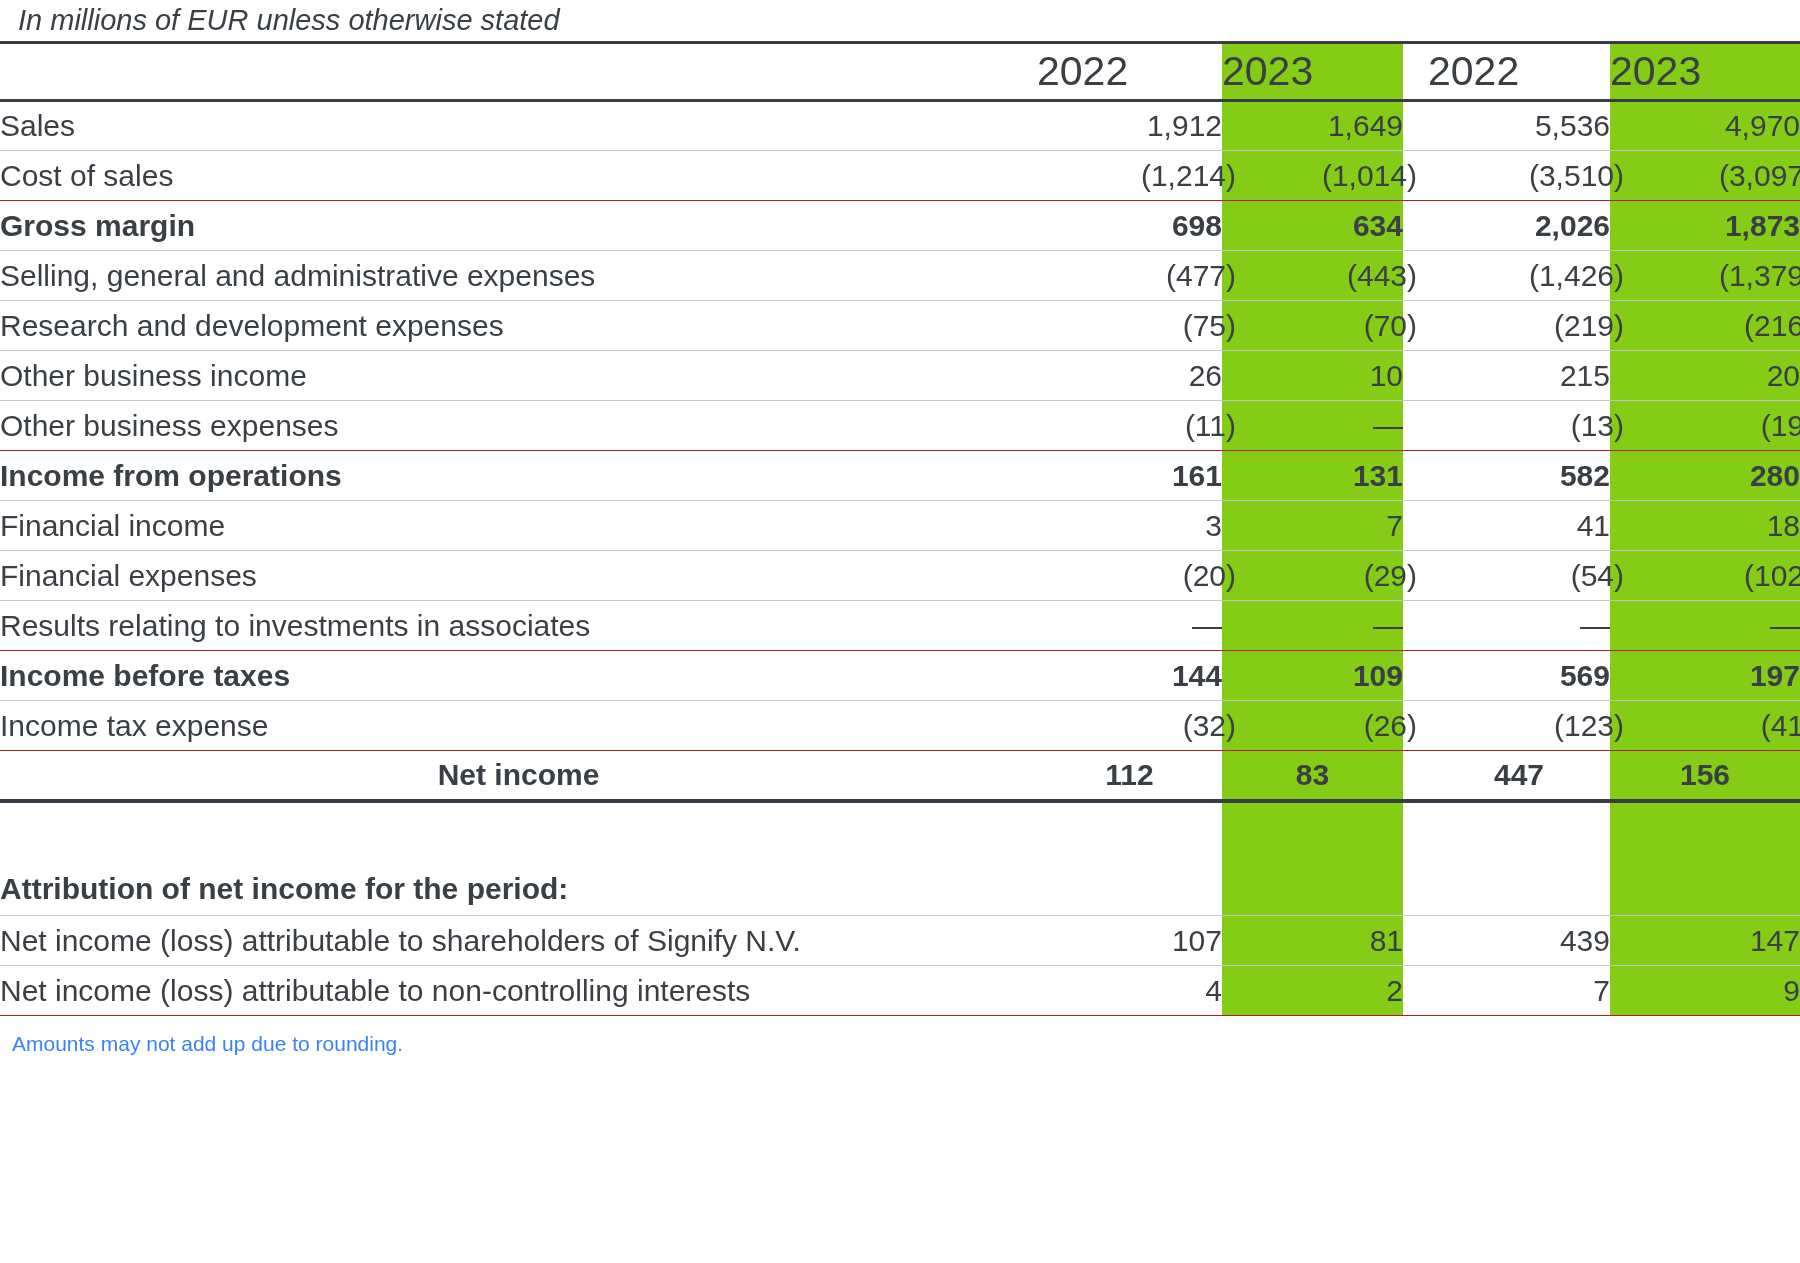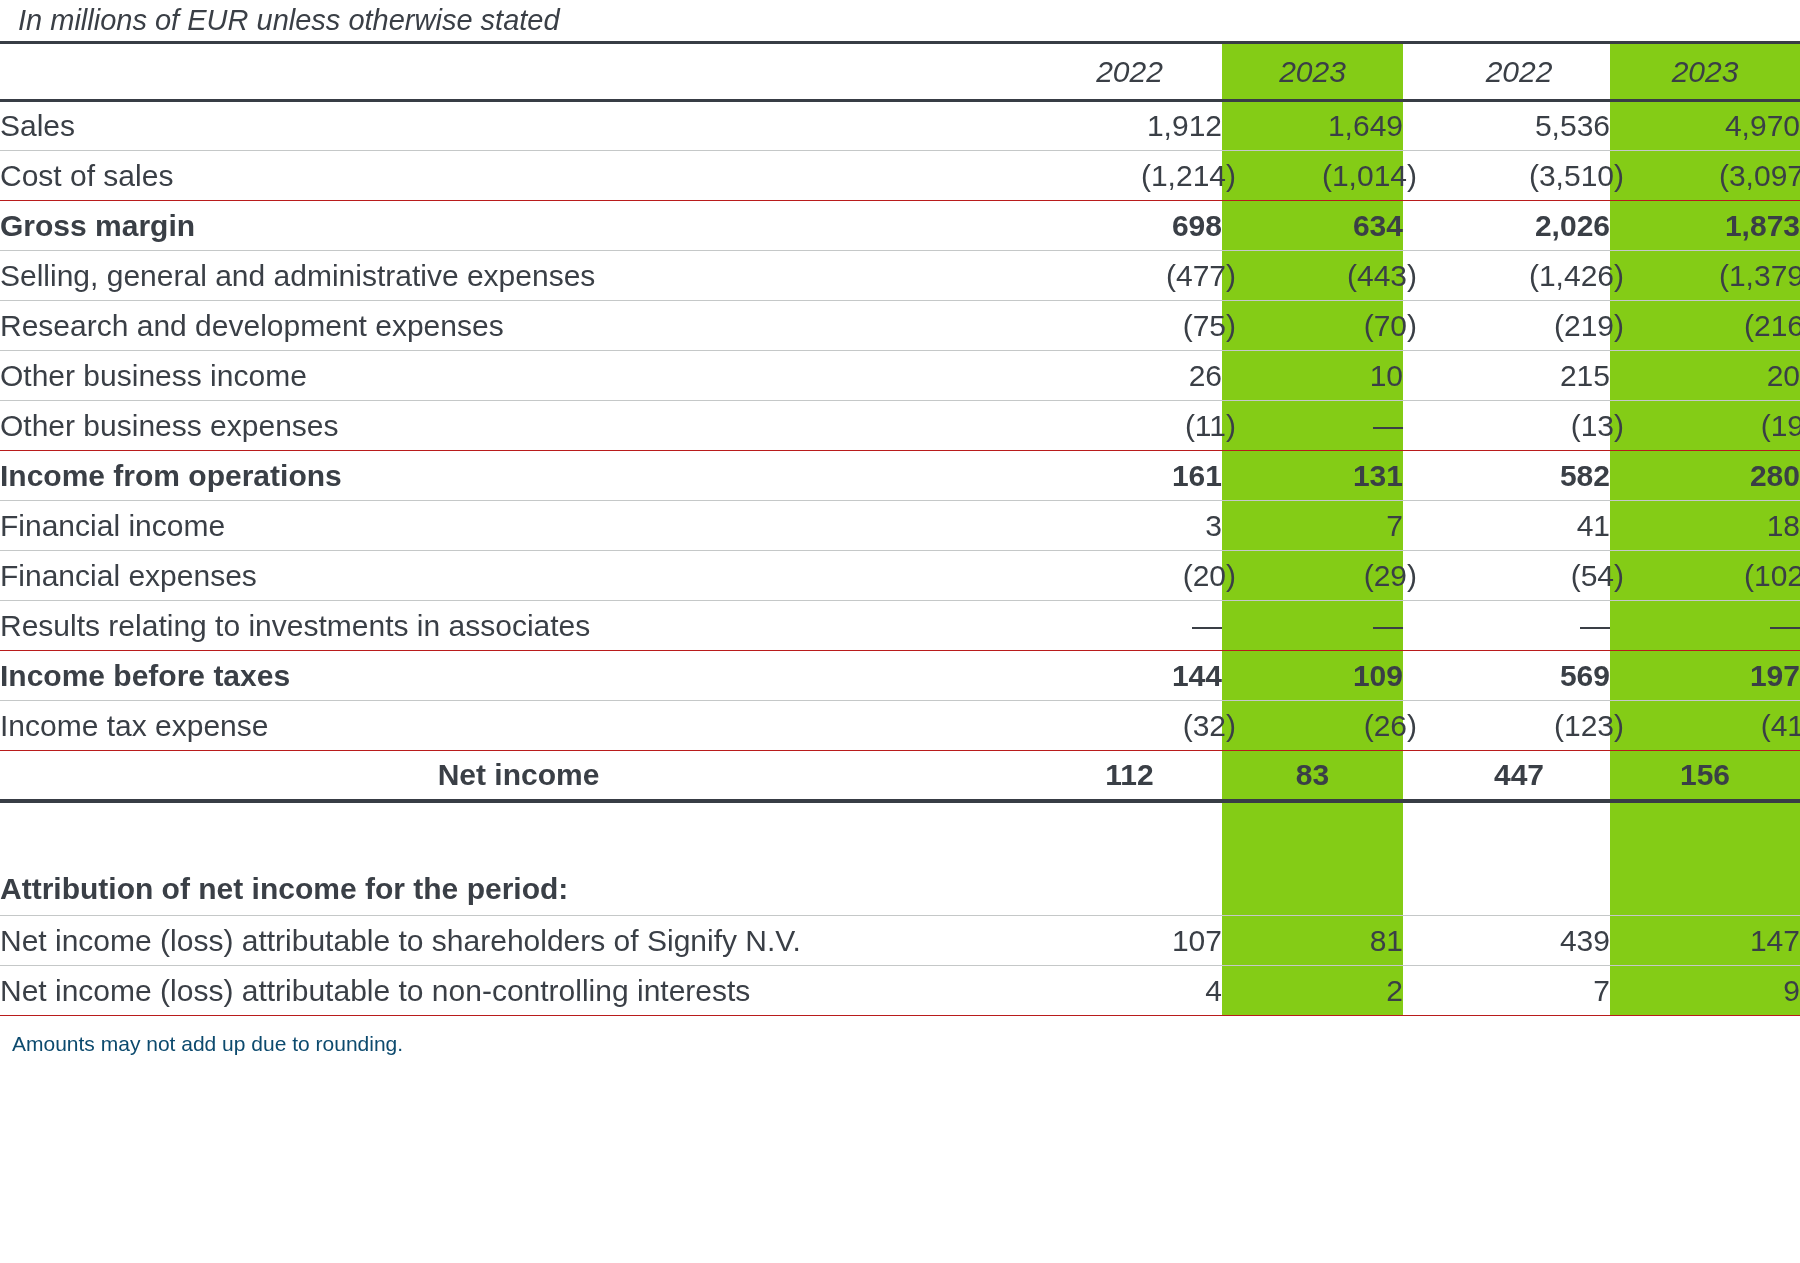--- a/index.html
+++ b/index.html
@@ -46,25 +46,24 @@
     font-size: 31px;
     font-weight: bold;
     text-align: center;
     border-bottom: 3px solid #383d45;
   }
   tr.yr-row > th {
     height: 55px;
     border-bottom: 3px solid #383d45;
   }
   th.yr-cell {
-    font-size: 30px;
+    font-size: 41px;
     font-weight: bold;
-    text-align: center;
+    text-align: left;
     padding-right: 20px;
-    font-style: italic;
   }
 
   
   tr.data { height: 50px; }
   tr.spacer { height: 62px; }
   tr.heading { height: 53px; }
   td.lbl {
     padding-left: 18px;
     font-size: 30px;
     text-align: left;
@@ -80,21 +79,21 @@
   tr.b-thick > td { border-bottom: 4.5px solid #383d45; text-align: center; }
   tr.b-none  > td { border-bottom: none; }
 
   .val { display: inline-block; }
   .val.neg { margin-right: -14px; }
 
   .footer {
     margin-top: 16px;
     padding-left: 12px;
     font-size: 21px;
-    color: #0c4a6e;
+    color: #3b82f6;
   }
 </style>
 </head>
 <body>
 
 <div class="page">
 
   <div class="note">In millions of EUR unless otherwise stated</div>
 
   <table class="fin">

